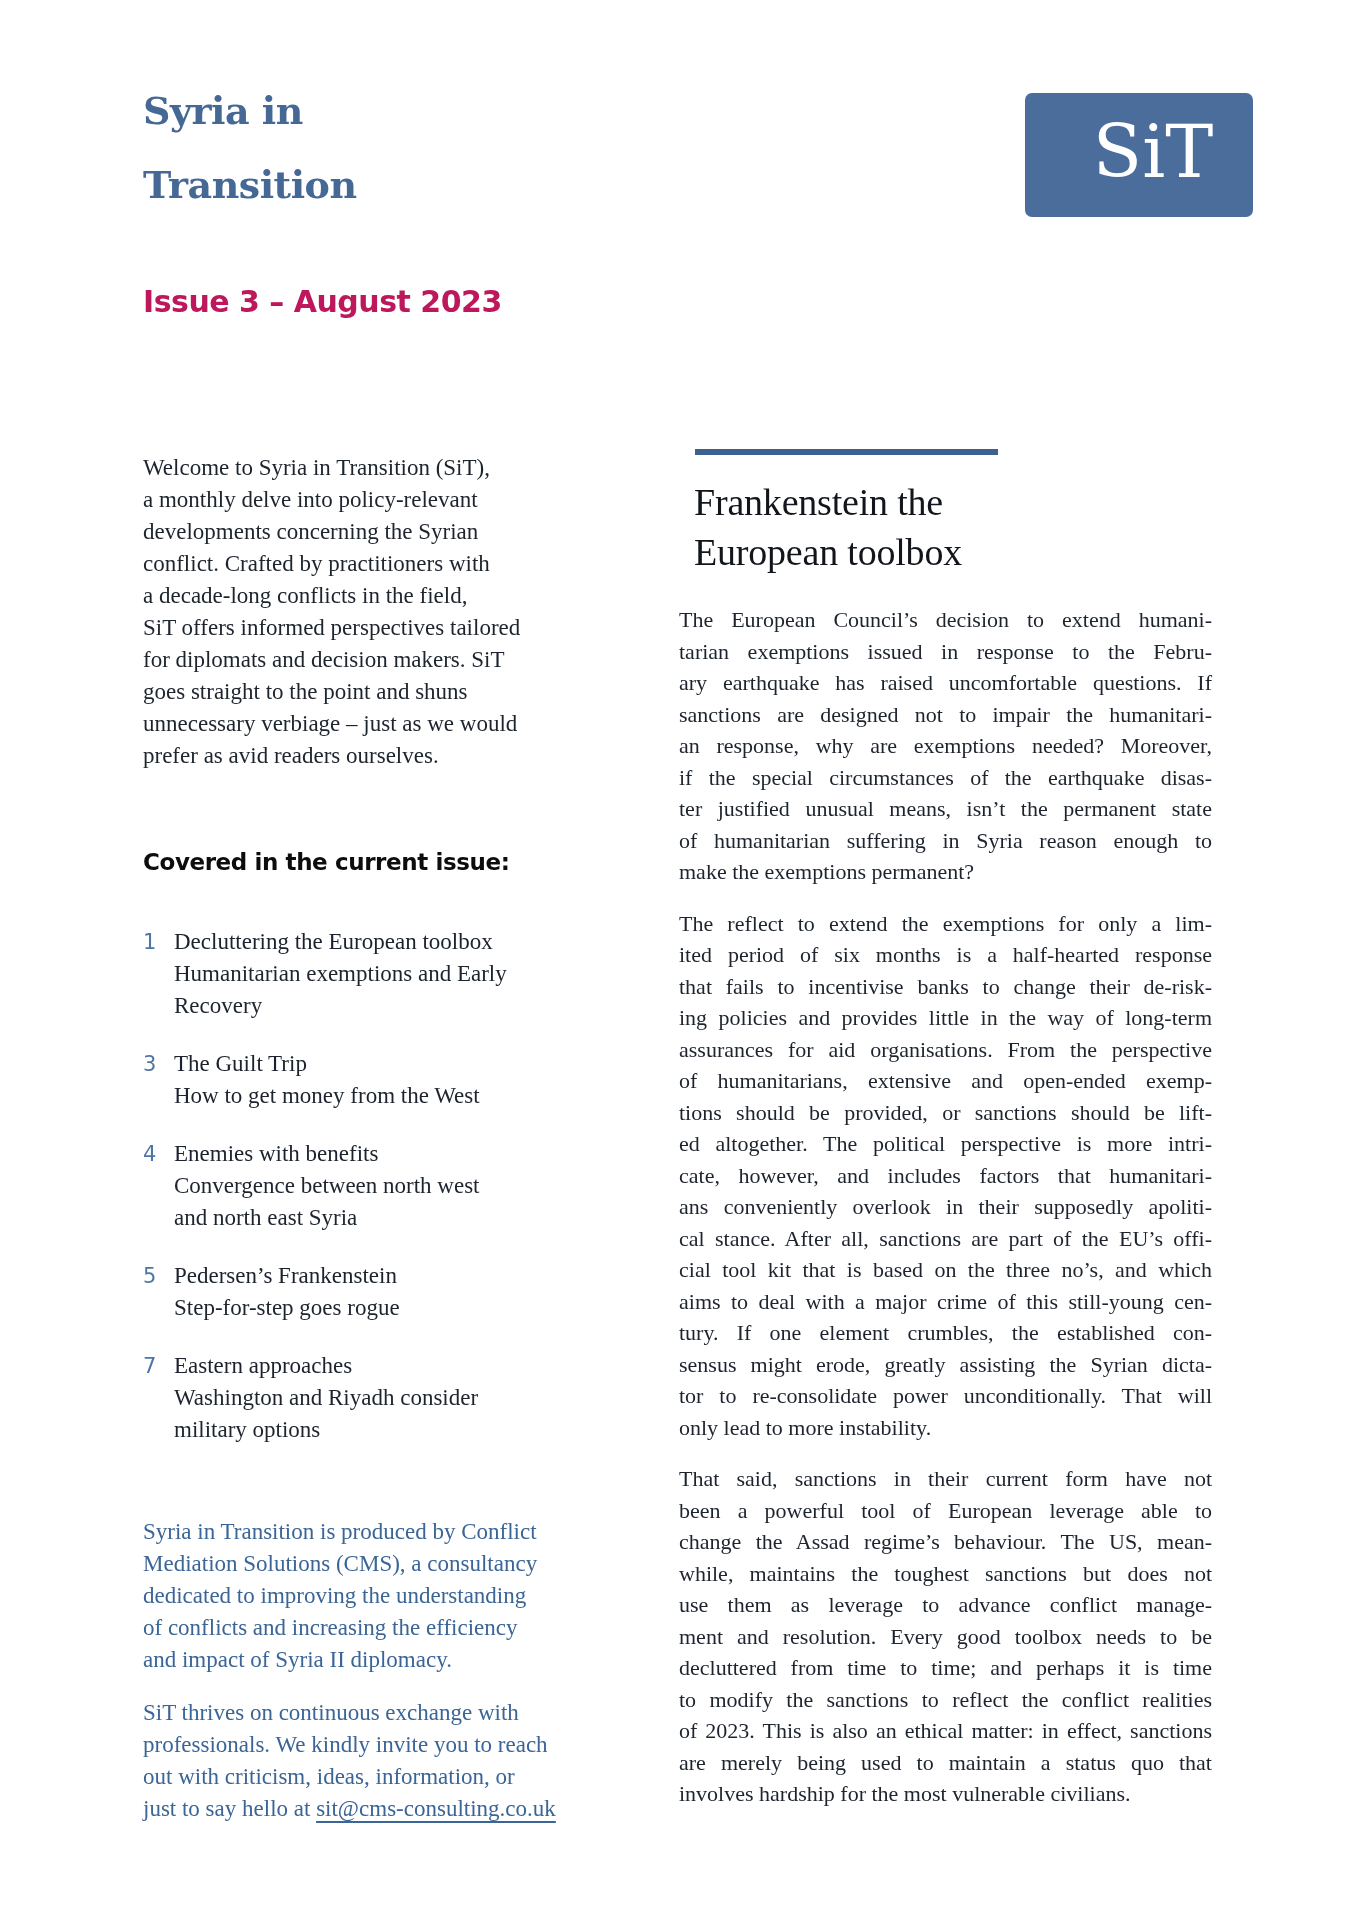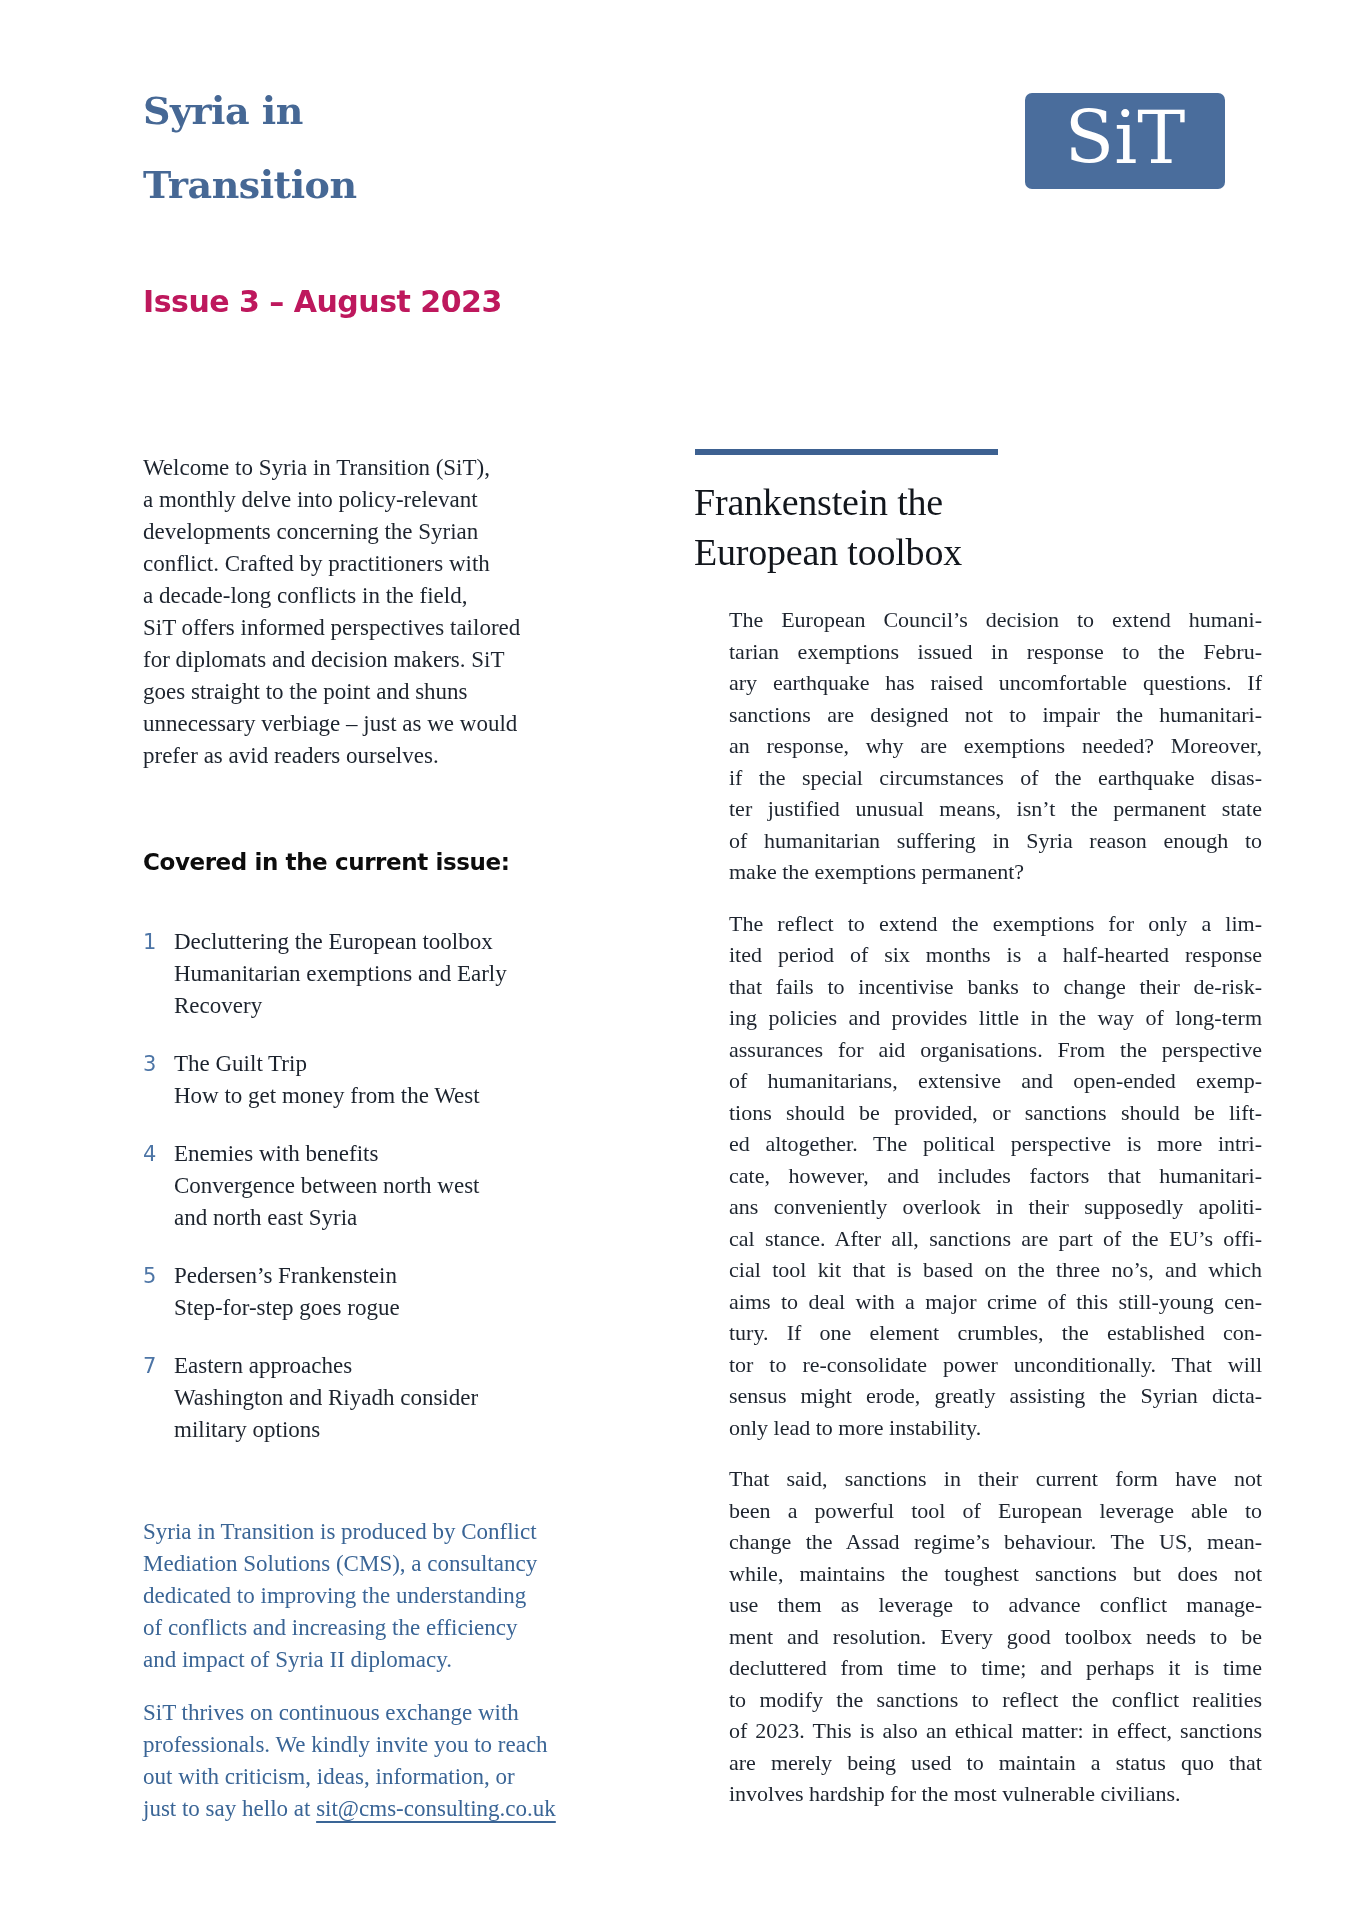--- a/index.html
+++ b/index.html
@@ -20,23 +20,23 @@
   
   .masthead-title {
     position:absolute; left:143px; top:74px;
     font-family:"DejaVu Serif", serif;
     font-weight:700; font-size:38px; line-height:74px;
     color:var(--accent-blue,#466895);
     letter-spacing:-0.5px;
   }
   .logo {
     position:absolute; left:1025px; top:93px;
-    width:200px; height:96px; border-radius:7px;
+    width:200px; height:124px; border-radius:7px;
     background:var(--logo-blue,#4a6d9c);
-    display:flex; align-items:center; justify-content:center;
+    display:flex; align-items:center; justify-content:center;padding-left:28px;
   }
   .logo-text {
     font-family:"DejaVu Serif", serif;
     font-size:72px; font-weight:400; color:#ffffff;
     line-height:1; padding-bottom:6px;
   }
   .issue-line {
     position:absolute; left:143px; top:284px;
     font-family:"DejaVu Sans", sans-serif;
     font-weight:600; font-size:30px; color:#be185d;
@@ -90,21 +90,21 @@
     width:303px; height:6px;
     background:var(--rule-blue,#3d6191);
   }
   .article-title {
     position:absolute; left:694px; top:477px;
     font-size:38px; line-height:50px;
     color:var(--heading-text,#12161c);
     letter-spacing:-0.2px;
   }
   .article-body {
-    position:absolute; left:729px; top:604px; width:533px;
+    position:absolute; left:679px; top:604px; width:533px;
     font-size:22px; line-height:31.5px;
     color:var(--body-text,#1d242e);
   }
   .article-body .para { margin-bottom:20px; }
 </style>
 </head>
 <body>
 
 <div class="page">
 
@@ -215,22 +215,22 @@
         <div class="tline">assurances for aid organisations. From the perspective</div>
         <div class="tline">of humanitarians, extensive and open-ended exemp-</div>
         <div class="tline">tions should be provided, or sanctions should be lift-</div>
         <div class="tline">ed altogether. The political perspective is more intri-</div>
         <div class="tline">cate, however, and includes factors that humanitari-</div>
         <div class="tline">ans conveniently overlook in their supposedly apoliti-</div>
         <div class="tline">cal stance. After all, sanctions are part of the EU’s offi-</div>
         <div class="tline">cial tool kit that is based on the three no’s, and which</div>
         <div class="tline">aims to deal with a major crime of this still-young cen-</div>
         <div class="tline">tury. If one element crumbles, the established con-</div>
+        <div class="tline">sensus might erode, greatly assisting the Syrian dicta-</div>
         <div class="tline">tor to re-consolidate power unconditionally. That will</div>
-        <div class="tline">sensus might erode, greatly assisting the Syrian dicta-</div>
         <div class="tline">only lead to more instability.</div>
       </div>
     <div class="para justify">
         <div class="tline">That said, sanctions in their current form have not</div>
         <div class="tline">been a powerful tool of European leverage able to</div>
         <div class="tline">change the Assad regime’s behaviour. The US, mean-</div>
         <div class="tline">while, maintains the toughest sanctions but does not</div>
         <div class="tline">use them as leverage to advance conflict manage-</div>
         <div class="tline">ment and resolution. Every good toolbox needs to be</div>
         <div class="tline">decluttered from time to time; and perhaps it is time</div>

